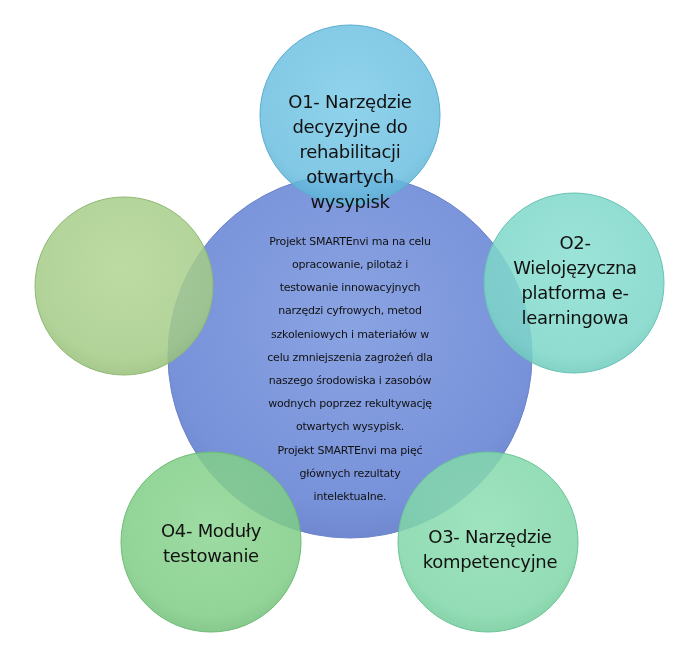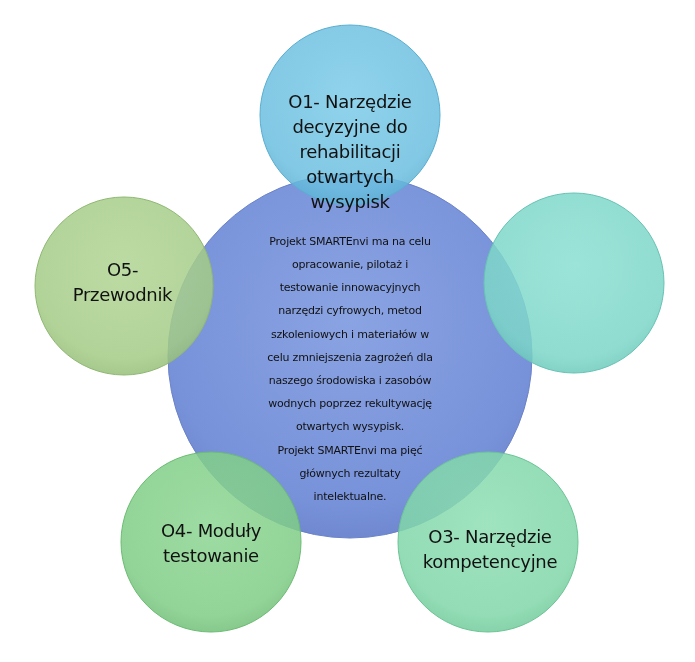--- a/index.html
+++ b/index.html
@@ -76,22 +76,24 @@
 Projekt SMARTEnvi ma pięć
 głównych rezultaty
 intelektualne.</div>
 
   <div class="label satellite" style="left:262px; top:50px; width:176px; height:130px;margin-top:36px;">O1- Narzędzie
 decyzyjne do
 rehabilitacji
 otwartych
 wysypisk</div>
 
+  <div class="label satellite" style="left:500px; top:228px; width:150px; height:104px;">O2-
+Wielojęzyczna
+platforma e-
+learningowa</div>
 
   <div class="label satellite" style="left:405px; top:514px; width:170px; height:54px;margin-top:8px;">O3- Narzędzie
 kompetencyjne</div>
 
   <div class="label satellite" style="left:125px; top:516px; width:172px; height:54px;">O4- Moduły
 testowanie</div>
 
-  <div class="label satellite" style="left:40px; top:255px; width:165px; height:54px;">O5-
-Przewodnik</div>
 </div>
 
 </body></html>

